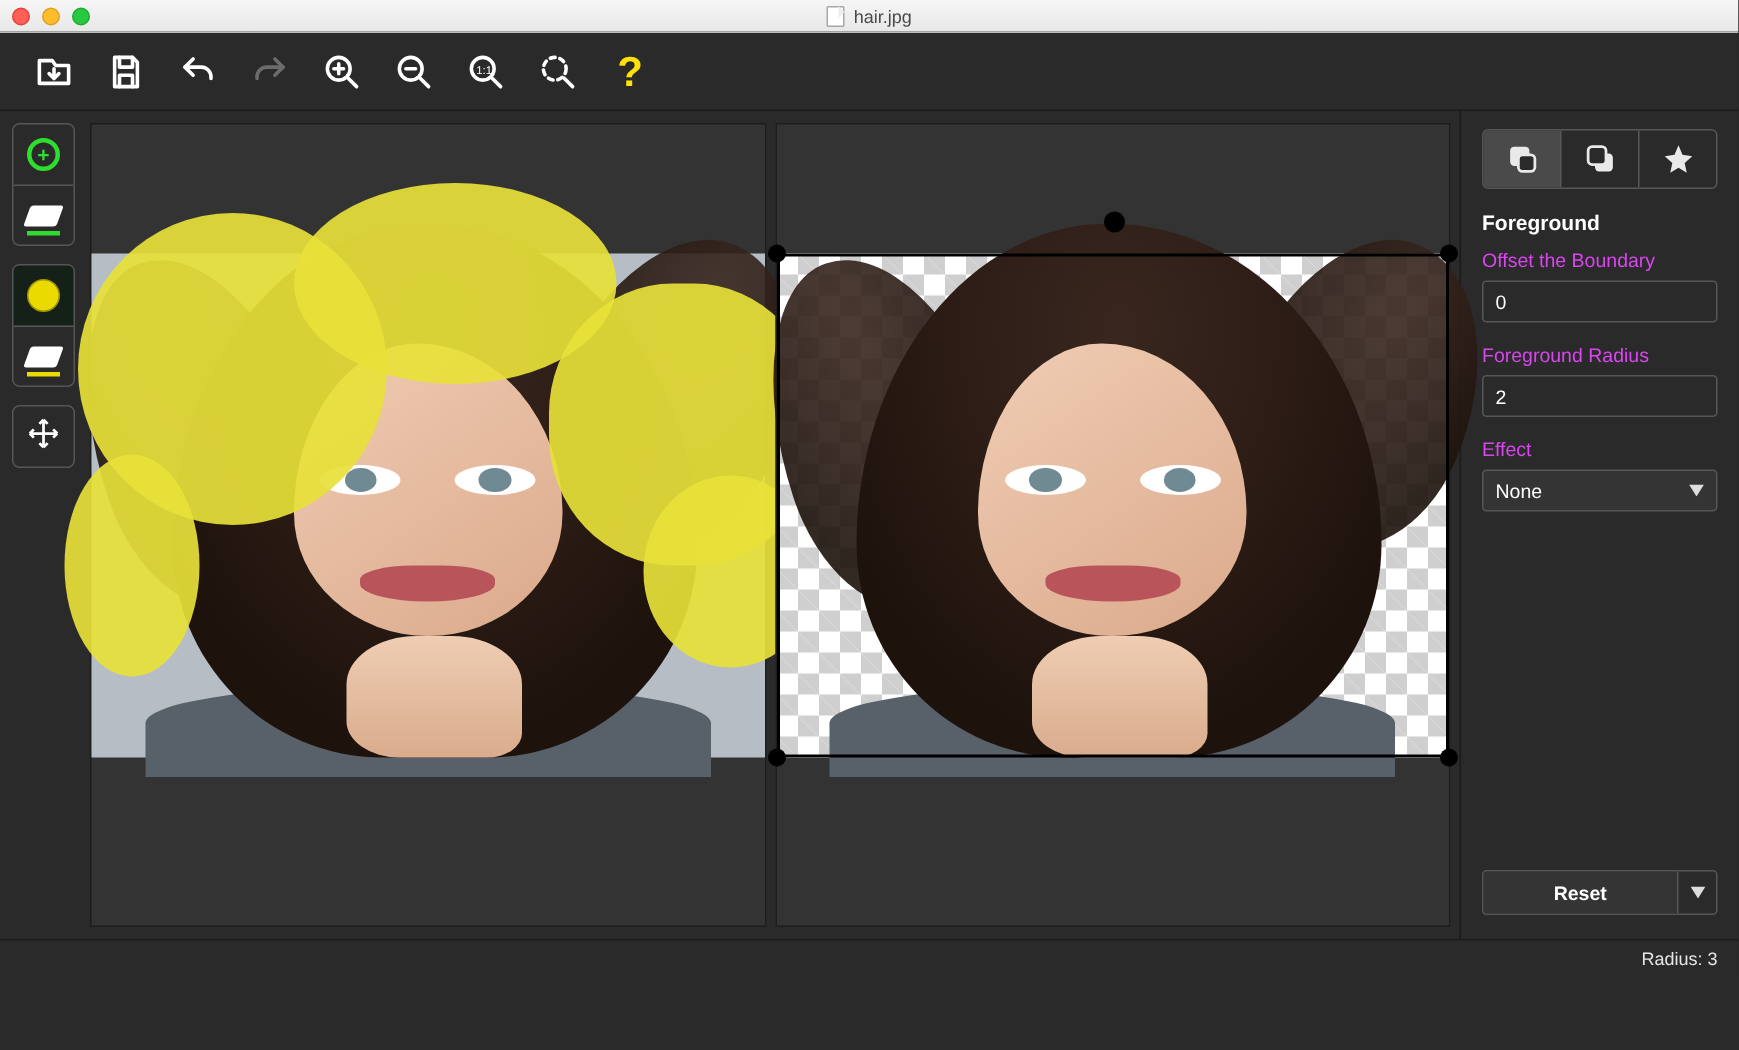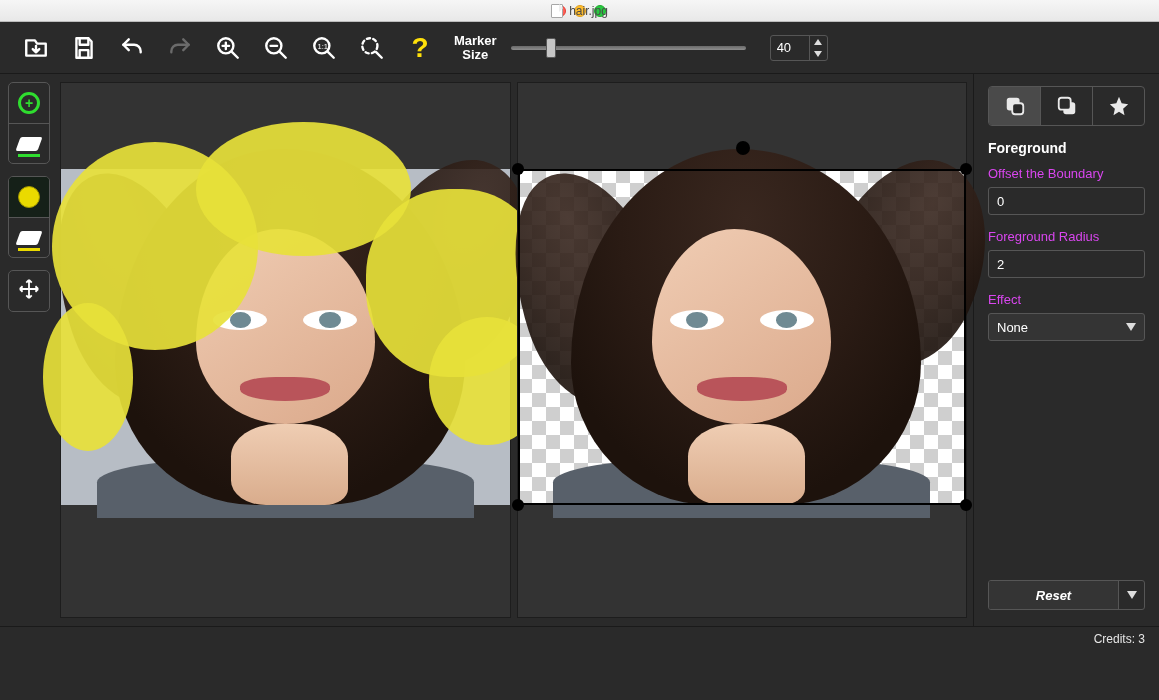--- a/index.html
+++ b/index.html
@@ -1,19 +1,19 @@
 <!DOCTYPE html>
 <html><head>
 <meta charset="utf-8">
 <style>
 * { box-sizing: border-box; margin: 0; padding: 0; font-family: -apple-system, "Helvetica Neue", Arial, sans-serif; }
 html, body { width: 1159px; height: 700px; overflow: hidden; background: #2a2a2a; color: #fff; }
 
 
-.titlebar { height: 22px; background: linear-gradient(#f6f6f6,#e8e8e8); border-bottom: 1px solid #bcbcbc; display: flex; align-items: center; padding: 0 8px; position: relative; justify-content: center; }
+.titlebar { height: 22px; background: linear-gradient(#f6f6f6,#e8e8e8); border-bottom: 1px solid #bcbcbc; display: flex; align-items: center; padding: 0 8px; position: relative; }
 .traffic { display: flex; gap: 8px; }
 .traffic span { width: 12px; height: 12px; border-radius: 50%; display: block; }
 .tl-close   { background:#ff5f57; border:1px solid #e24238;}
 .tl-min     { background:#ffbd2e; border:1px solid #dfa022;}
 .tl-zoom    { background:#28c940; border:1px solid #1dac2c;}
 .titlebar .title { position:absolute; left:0; right:0; text-align:center; font-size:12px; color:#4a4a4a; display:flex; justify-content:center; align-items:center; gap:6px; pointer-events:none;}
 .doc-ico { width:12px; height:14px; background:#fff; border:1px solid #a7a7a7; border-radius:1px; position:relative; }
 .doc-ico::after{ content:""; position:absolute; right:-1px; top:-1px; width:0; height:0; border-left:4px solid #eee; border-top:4px solid #a7a7a700; border-bottom:4px solid transparent;}
 
 .app { height: 628px; display:flex; flex-direction:column; background:#2a2a2a;border-radius:20px; }
@@ -95,21 +95,21 @@
 
 .panel h3 { font-size:14px; font-weight:700; margin-bottom:10px;}
 .panel label { font-size:13px; display:block; margin-bottom:6px; color:#d946ef;}
 .field { display:flex; border:1px solid #565656; border-radius:3px; height:28px; margin-bottom:14px; }
 .field input { flex:1; background:transparent; border:none; color:#fff; font-size:13px; padding:0 8px; outline:none;}
 .select { display:flex; align-items:center; justify-content:space-between; border:1px solid #565656; border-radius:3px; height:28px; padding:0 8px; font-size:13px; cursor:pointer; background:#343434; margin-bottom:14px;}
 .select svg{width:10px;height:8px;fill:#ddd;}
 
 .panel-spacer{flex:1;}
 .reset-row { display:flex; height:30px; border:1px solid #565656; border-radius:3px; overflow:hidden; margin-bottom:10px;}
-.reset-row button { flex:1; background:#343434; border:none; color:#fff; font-size:13px; font-weight:600; cursor:pointer;font-style:italic;}
+.reset-row button { flex:1; background:#343434; border:none; color:#fff; font-size:13px; font-weight:600; cursor:pointer;}
 .reset-row .caret { width:26px; display:flex; align-items:center; justify-content:center; border-left:1px solid #565656; cursor:pointer;}
 .reset-row .caret svg{width:10px;height:8px;fill:#ddd;}
 
 .statusbar { height:24px; background:#2a2a2a; border-top:1px solid #1a1a1a; display:flex; align-items:center; justify-content:flex-end; padding:0 14px; font-size:12px; color:#e6e6e6;}
 </style>
 </head>
 <body>
 
 <div class="titlebar">
   <div class="traffic">
@@ -172,45 +172,20 @@
     <div class="tool-btn">
       <svg viewBox="0 0 24 24" style="stroke-dasharray:3 3">
           <circle cx="10" cy="10" r="7"></circle>
           <path d="M21 21l-5.2-5.2" style="stroke-dasharray:0"></path>
         </svg>
     </div>
     <div class="tool-btn help-btn">
       <span>?</span>
     </div>
 
-    <div class="marker-wrap">
-      <div class="marker-label">
-        <div>Marker</div>
-        <div>Size</div>
-      </div>
-      <div class="slider">
-        <div class="track"></div>
-        <div class="thumb" style="left:15%"></div>
-      </div>
-      <div class="spinbox">
-        <input value="40" style="">
-        <div class="arrows">
-          <span>
-              <svg viewBox="0 0 8 6">
-                <path d="M0 6h8L4 0z"></path>
-              </svg>
-            </span>
-          <span>
-              <svg viewBox="0 0 8 6">
-                <path d="M0 0h8L4 6z"></path>
-              </svg>
-            </span>
-        </div>
-      </div>
-    </div>
   </div>
 
   <div class="main">
 
     <div class="rail">
       <div class="rail-group">
         <div class="rail-btn">
           <span class="circ-green">
               <span class="plus">+</span>
             </span>
@@ -336,17 +311,17 @@
         <div class="caret">
           <svg viewBox="0 0 10 8">
               <path d="M0 0h10L5 8z"></path>
             </svg>
         </div>
       </div>
     </div>
   </div>
 
   <div class="statusbar">
-    <span>Credits:</span>
+    <span>Radius:</span>
     &nbsp;
     <span>3</span>
   </div>
 </div>
 
 </body></html>

